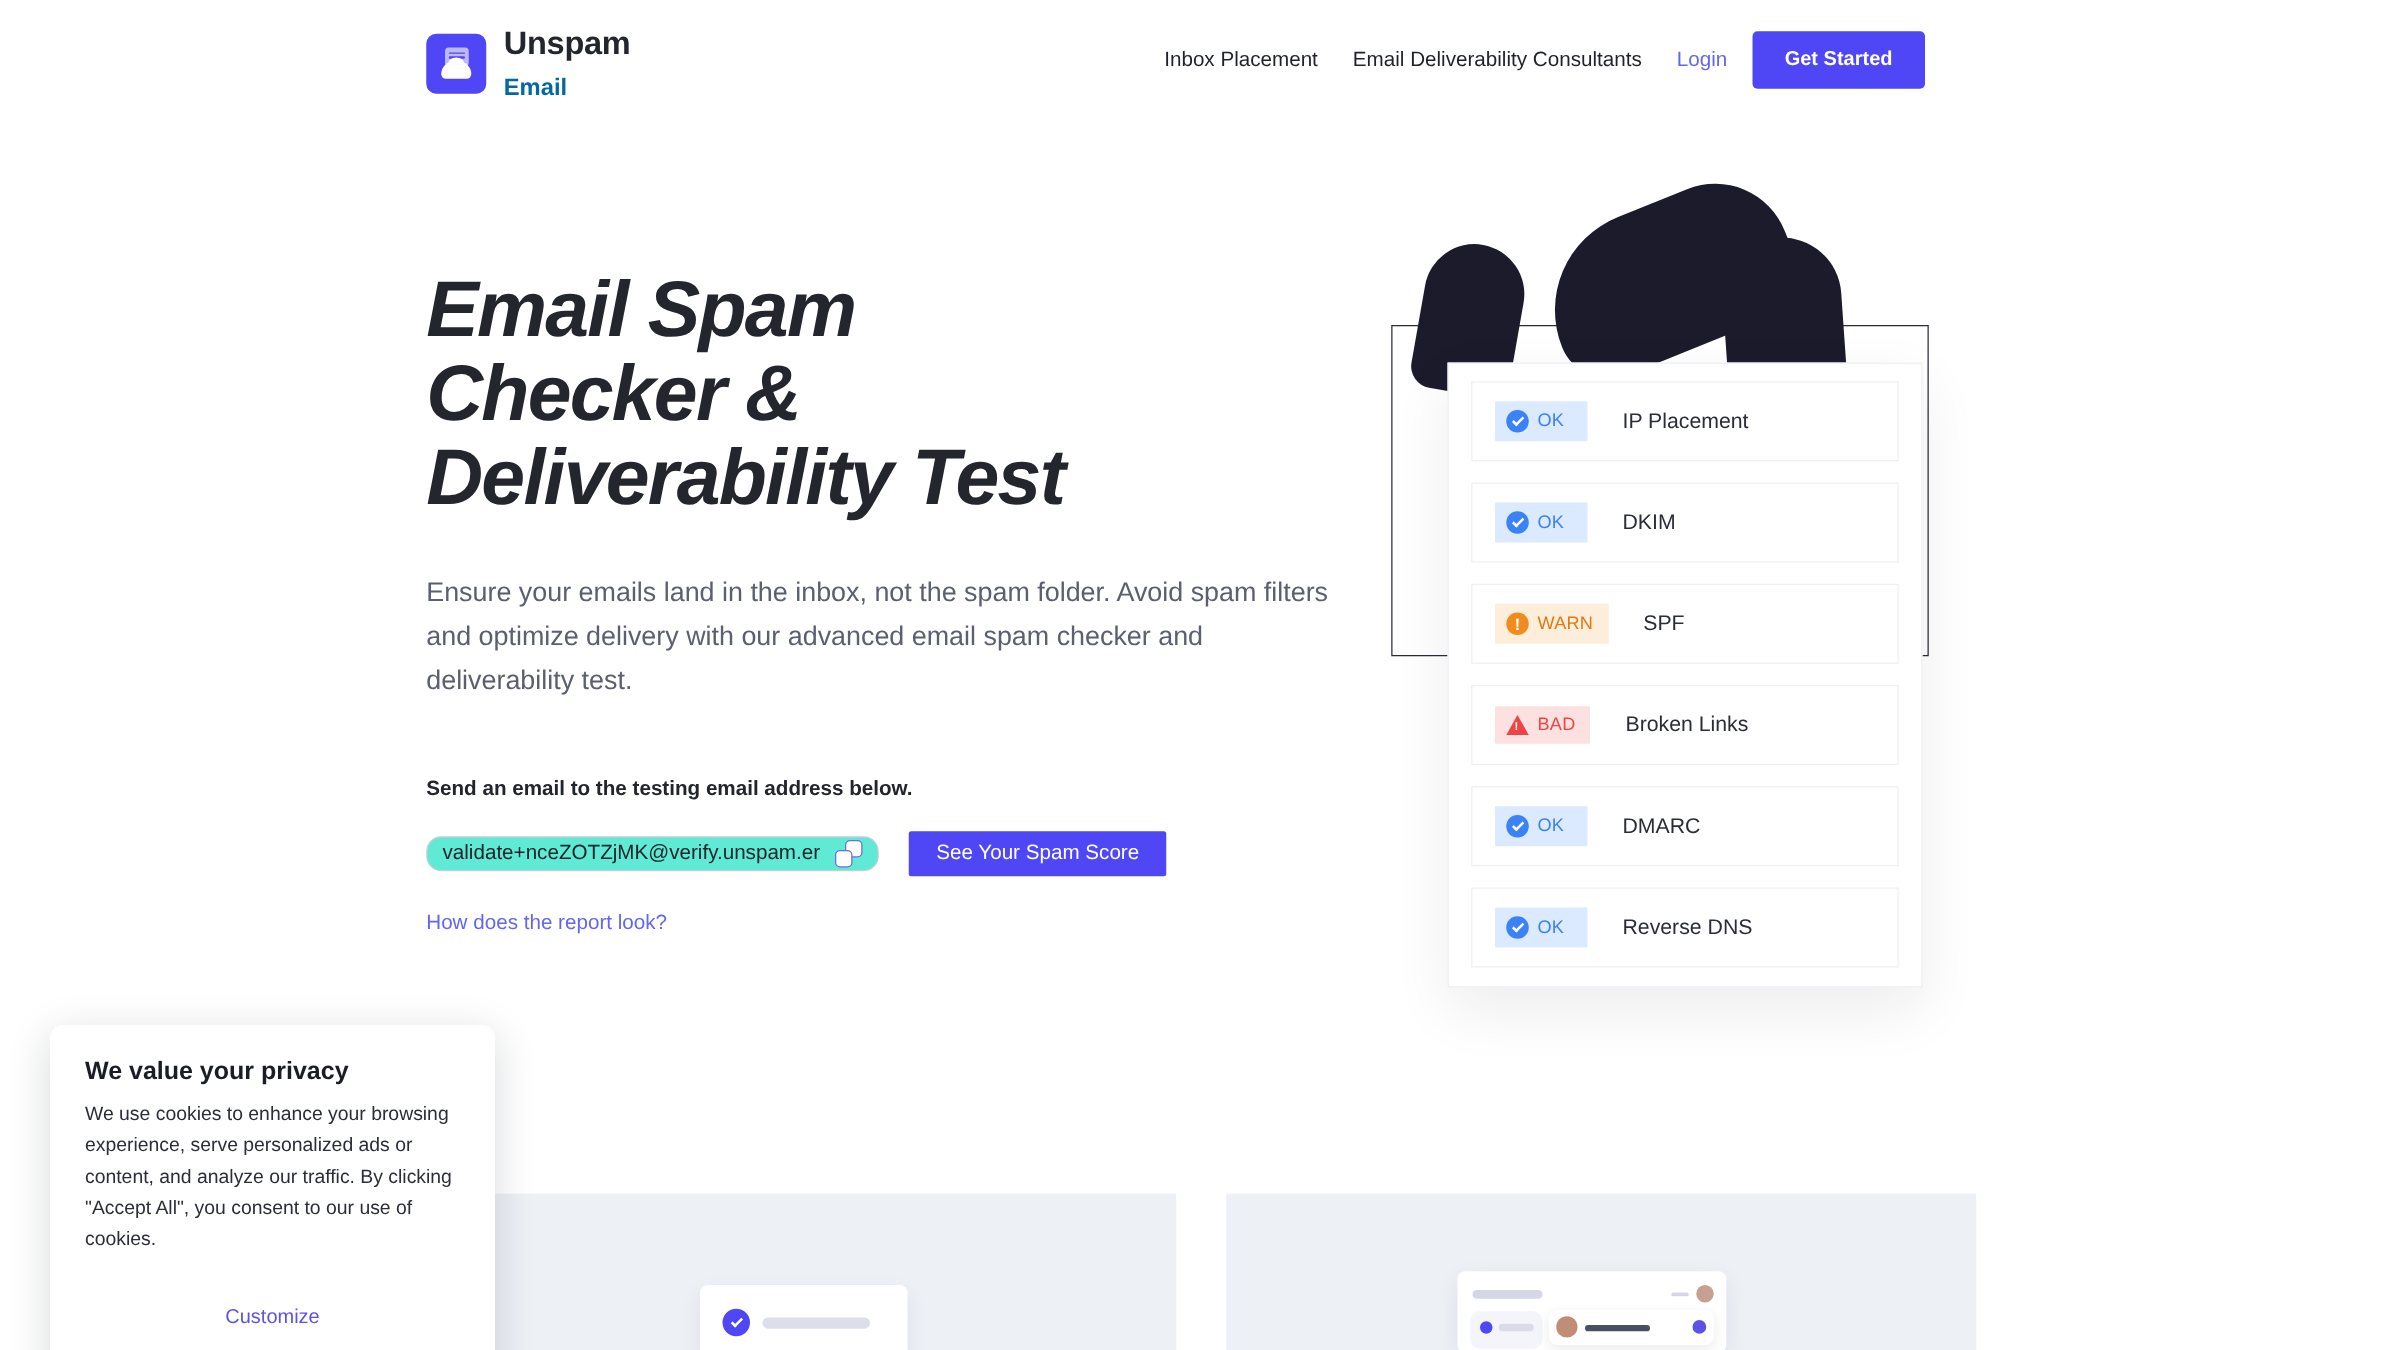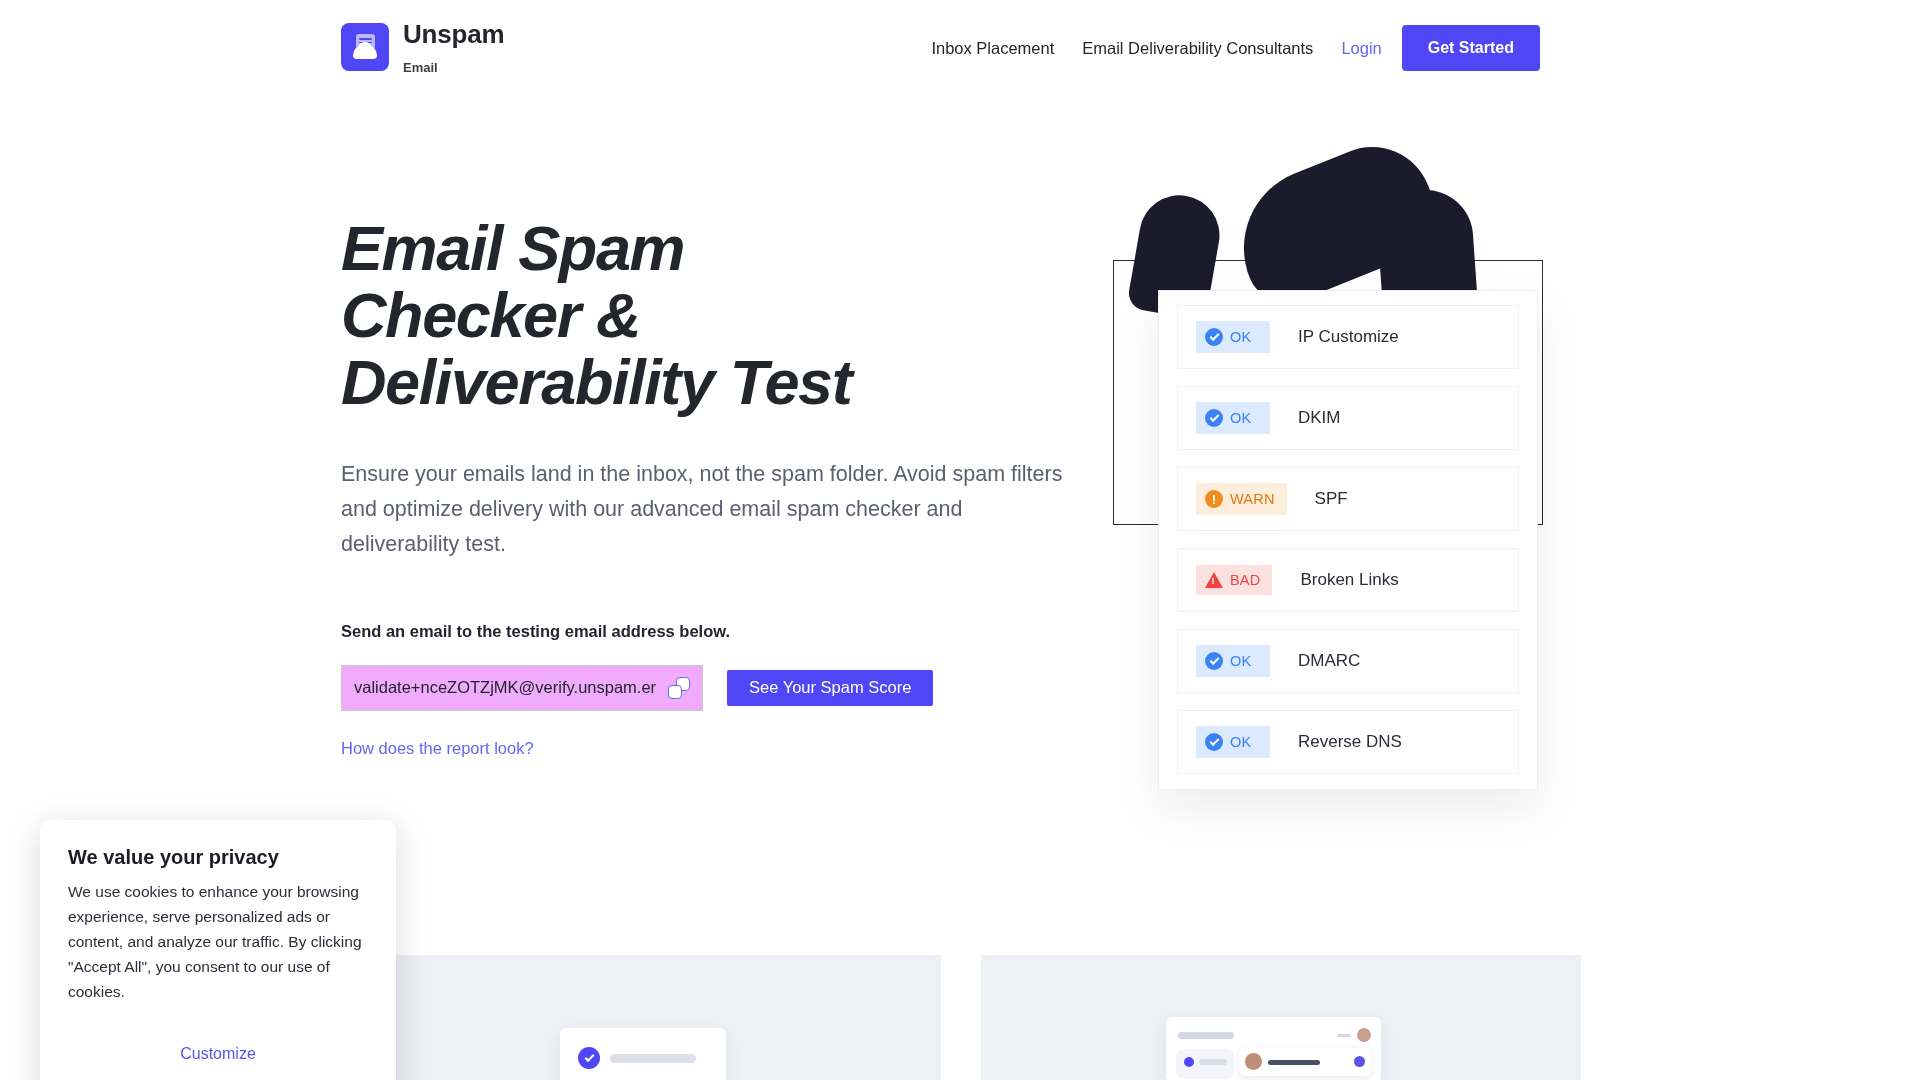--- a/index.html
+++ b/index.html
@@ -34,21 +34,21 @@
   .logo-env {
     position:absolute; left: 3px; top: 13px; width: 24px; height: 14px;
     background: #ffffff; border-radius: 11px 11px 4px 4px;
   }
   .logo-env:after{
     content:""; position:absolute; left:50%; top:-3px; transform:translateX(-50%);
     width: 13px; height: 10px; background:#fff; border-radius: 50% 50% 0 0;
   }
   .brand-text { display:flex; flex-direction: column; justify-content:center; }
   .brand-name { font-size: 26px; font-weight: 700; color: #24262d; line-height: 1.1; letter-spacing:-0.2px; }
-  .brand-sub { font-size: 13px; font-weight: 700; color: #404040; margin-top: 11px; }
+  .brand-sub { font-size: 19px; font-weight: 700; color: #0369a1; margin-top: 11px; }
 
   .nav { position: absolute; right: 0; top: 25px; display:flex; align-items:center; }
   .nav-link {
     font-size: 16.5px; color: #1f2229; margin-right: 28px; cursor: pointer;
     white-space: nowrap;
   }
   .nav-link.login { color: #6366f1; margin-right: 20px; }
   .btn-primary {
     background: #4f46f5; color:#fff; font-size: 16px; font-weight: 700;
     padding: 14px 26px; border-radius: 4px; cursor:pointer; white-space:nowrap;
@@ -62,22 +62,22 @@
     letter-spacing: -1.4px;
     font-style: italic;
   }
   .hero-sub {
     margin-top: 42px; font-size: 21.5px; line-height: 1.62; color: #5b6070;
     width: 725px;
   }
   .hero-hint { margin-top: 60px; font-size: 16.5px; font-weight: 700; color:#22252c; }
   .form-row { margin-top: 24px; display:flex; align-items:center; }
   .email-box {
-    width: 362px; height: 46px; border: 1px solid #c9ccd6; background:#f0abfc;
-    display:flex; align-items:center; padding: 0 12px 0 12px; border-radius: 0;
+    width: 362px; height: 28px; border: 1px solid #c9ccd6; background:#5eead4;
+    display:flex; align-items:center; padding: 0 12px 0 12px; border-radius: 12px;
   }
   .email-val {
     font-size: 16.5px; color: #22252c; white-space: nowrap; overflow: hidden;
     flex: 1;
   }
   .copy-icon { width: 22px; height: 22px; position: relative; flex: 0 0 22px; cursor:pointer; }
   .copy-icon .s1 {
     position:absolute; right:0; top:0; width: 14px; height: 14px;
     border: 1.7px solid #6b6ae8; border-radius: 4px; background:#fff;
   }
@@ -259,21 +259,21 @@
     <div class="blob b5"></div>
 
     <div class="result-card" id="results-card">
         <div class="result-row">
           <div class="badge ok">
             <div class="dot">
               <div class="tick"></div>
             </div>
             <div class="lbl">OK</div>
           </div>
-          <div class="result-label">IP Customize</div>
+          <div class="result-label">IP Placement</div>
         </div>
         <div class="result-row">
           <div class="badge ok">
             <div class="dot">
               <div class="tick"></div>
             </div>
             <div class="lbl">OK</div>
           </div>
           <div class="result-label">DKIM</div>
         </div>

